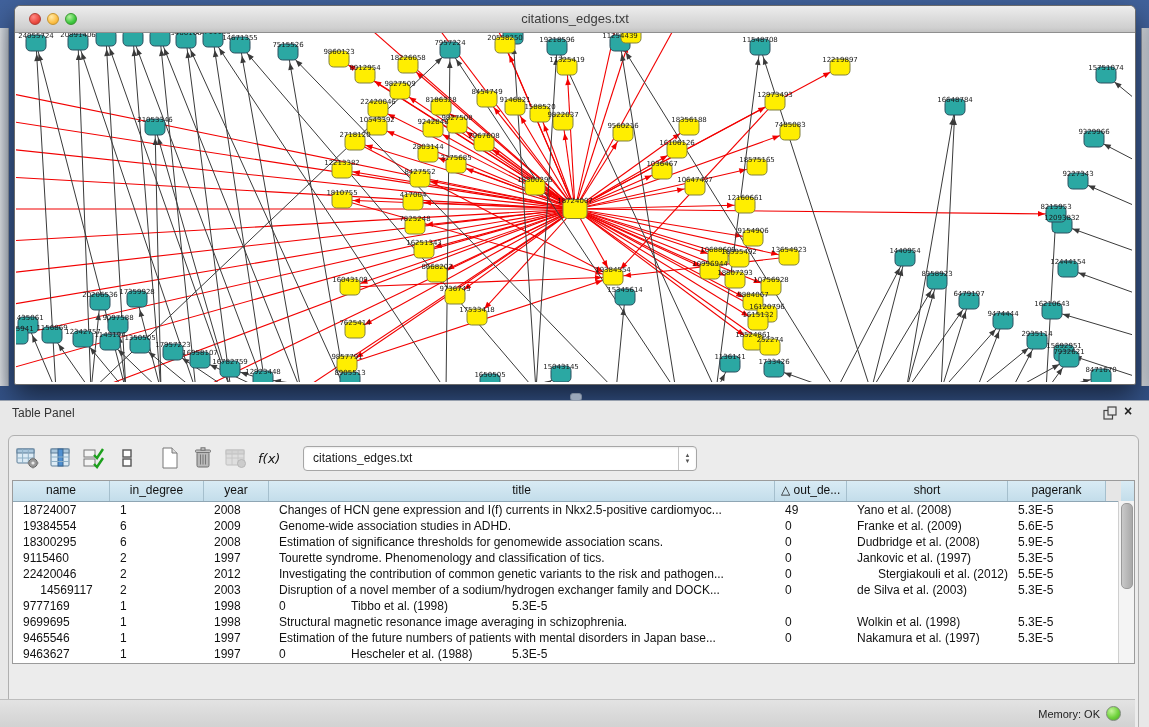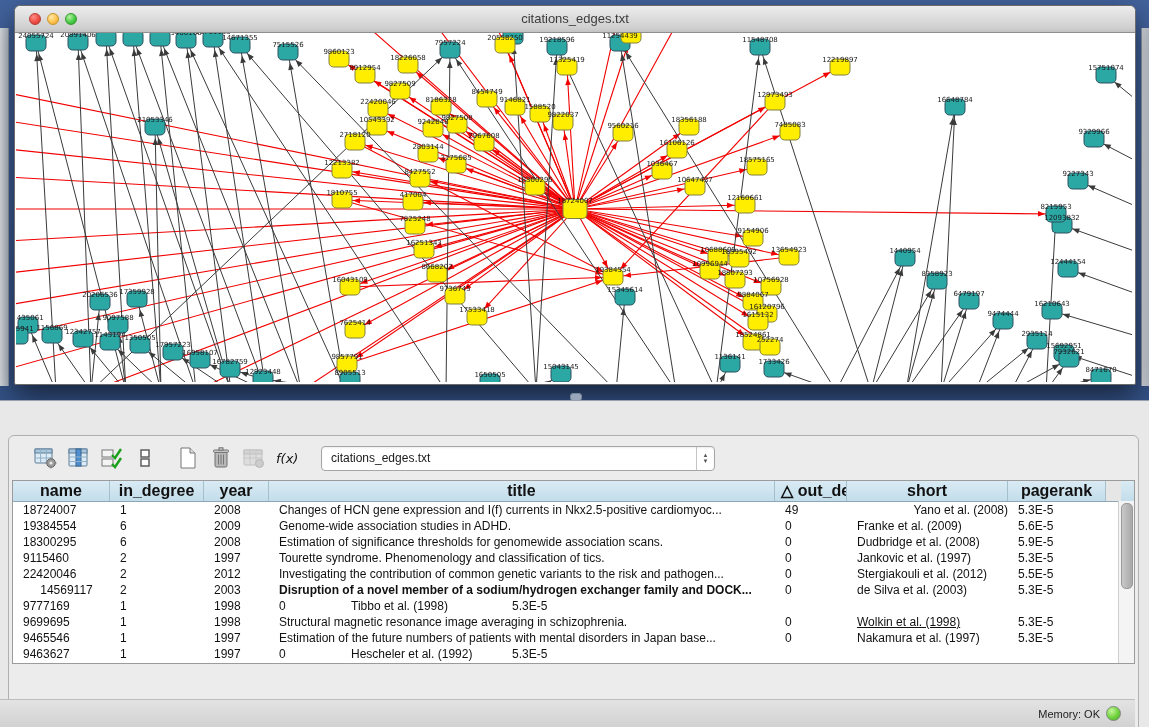--- a/index.html
+++ b/index.html
@@ -35,36 +35,36 @@
   .table-panel{position:absolute;left:0;top:400px;width:1149px;height:327px;
     background:#e8e8e8;border-top:1px solid #97a0ae;box-sizing:border-box;}
   .tp-header{position:absolute;left:0;top:0;right:0;height:24px;}
   .tp-title{position:absolute;left:12px;top:5px;font-size:12px;color:#333;}
   .tp-float{position:absolute;left:1103px;top:5px;width:14px;height:14px;cursor:pointer;}
   .tp-close{position:absolute;left:1124px;top:2px;font-size:14px;font-weight:bold;color:#222;cursor:pointer;}
   .tp-box{position:absolute;left:8px;top:34px;width:1131px;height:637px;box-sizing:border-box;
     border:1px solid #b0b0b0;border-radius:6px;background:#ececec;height:637px;}
   .tp-box{height:637px;} 
   .tp-box{bottom:auto;}
-  .toolbar{position:absolute;left:24px;top:7px;height:30px;display:flex;align-items:center;}
+  .toolbar{position:absolute;left:6px;top:7px;height:30px;display:flex;align-items:center;}
   .tb-btn{width:26px;height:26px;margin-right:7px;display:flex;align-items:center;justify-content:center;cursor:pointer;}
   .tb-btn.gap{margin-left:10px;}
   .combo{margin-left:14px;width:392px;height:23px;background:#fff;border:1px solid #a6a6a6;
     border-radius:4px;position:relative;box-shadow:inset 0 1px 2px rgba(0,0,0,.08);cursor:pointer;}
   .combo-text{position:absolute;left:9px;top:4px;font-size:12px;color:#1a1a1a;}
   .combo-step{position:absolute;right:0;top:0;width:17px;height:100%;border-left:1px solid #c4c4c4;
     display:flex;flex-direction:column;align-items:center;justify-content:center;color:#555;}
   .combo-step span{font-size:6px;line-height:6px;}
 
   .tablegrid{position:absolute;left:3px;top:44px;width:1123px;height:184px;background:#fff;
     border:1px solid #9b9b9b;box-sizing:border-box;}
   .thead{display:flex;height:20px;background:linear-gradient(180deg,#d9ebf4,#c3ddea);
     border-bottom:1px solid #8fa6b4;}
-  .th{box-sizing:border-box;border-right:1px solid #a5bfcd;font-size:16px;color:#111;
-    text-align:center;line-height:19px;overflow:hidden;white-space:nowrap;cursor:pointer;font-weight:bold;}
+  .th{box-sizing:border-box;border-right:1px solid #a5bfcd;font-size:12px;color:#111;
+    text-align:center;line-height:19px;overflow:hidden;white-space:nowrap;cursor:pointer;}
   .th.cap{background:#e6e6e6;border-right:none;cursor:default;}
   .trow{display:flex;height:16px;line-height:16px;font-size:12px;color:#111;cursor:default;}
   .td{box-sizing:border-box;padding-left:10px;overflow:hidden;white-space:nowrap;}
   .vscroll{position:absolute;right:0;top:20px;bottom:0;width:15px;background:#f4f4f4;border-left:1px solid #cfcfcf;}
   .vthumb{position:absolute;left:2px;top:2px;width:10px;height:84px;border-radius:5px;
     background:linear-gradient(90deg,#c9c9c9,#a8a8a8);border:1px solid #9a9a9a;cursor:pointer;}
 
   .tabs-bar{position:absolute;left:0;right:0;top:272px;display:flex;justify-content:center;}
   .seg{display:inline-flex;border:1px solid #8e8e8e;border-radius:5px;overflow:hidden;
     background:#fff;box-shadow:0 1px 1px rgba(255,255,255,.7), inset 0 1px 0 rgba(255,255,255,.6);}
@@ -602,20 +602,28 @@
             <text x="737" y="304" font-size="7" text-anchor="middle" fill="#1a1a1a">18524861</text>
             <text x="754" y="309" font-size="7" text-anchor="middle" fill="#1a1a1a">252274</text>
           </g>
         </svg>
     </div>
   </div>
 
   <div class="splitter-dot"></div>
 
   <div class="table-panel">
+    <div class="tp-header">
+      <div class="tp-title">Table Panel</div>
+      <svg class="tp-float" viewBox="0 0 14 14">
+        <rect x="1" y="4.5" width="8.5" height="8.5" fill="none" stroke="#444" stroke-width="1.2"></rect>
+        <rect x="5" y="1" width="8" height="8" fill="#e8e8e8" stroke="#444" stroke-width="1.2"></rect>
+      </svg>
+      <div class="tp-close">×</div>
+    </div>
 
     <div class="tp-box" style="height:637px;">
       <div class="toolbar" id="toolbar">
           <div class="tb-btn">
             <svg width="24" height="24" viewBox="0 0 24 24">
               <rect x="1" y="3" width="17" height="14" rx="1" fill="#dcebf5" stroke="#5e7f99"></rect>
               <rect x="1" y="3" width="17" height="4" fill="#a9c6dc" stroke="#5e7f99"></rect>
               <line x1="6.6" y1="3" x2="6.6" y2="17" stroke="#8fb0c6"></line>
               <line x1="12.3" y1="3" x2="12.3" y2="17" stroke="#8fb0c6"></line>
               <line x1="1" y1="12" x2="18" y2="12" stroke="#8fb0c6"></line>
@@ -701,21 +709,21 @@
             <div class="th" style="width: 98px;">pagerank</div>
             <div class="th cap" style="width: 15px;"></div>
           </div>
         <div id="tbody">
             <div class="trow">
               <div class="td" style="width: 97px;">18724007</div>
               <div class="td" style="width: 94px;">1</div>
               <div class="td" style="width: 65px;">2008</div>
               <div class="td" style="width: 506px;">Changes of HCN gene expression and I(f) currents in Nkx2.5-positive cardiomyoc...</div>
               <div class="td" style="width: 72px;">49</div>
-              <div class="td" style="width: 161px; text-align: right;">Yano et al. (2008)</div>
+              <div class="td" style="width: 161px;">Yano et al. (2008)</div>
               <div class="td" style="width: 98px;">5.3E-5</div>
             </div>
             <div class="trow">
               <div class="td" style="width: 97px;">19384554</div>
               <div class="td" style="width: 94px;">6</div>
               <div class="td" style="width: 65px;">2009</div>
               <div class="td" style="width: 506px;">Genome-wide association studies in ADHD.</div>
               <div class="td" style="width: 72px;">0</div>
               <div class="td" style="width: 161px;">Franke et al. (2009)</div>
               <div class="td" style="width: 98px;">5.6E-5</div>
@@ -737,64 +745,64 @@
               <div class="td" style="width: 72px;">0</div>
               <div class="td" style="width: 161px;">Jankovic et al. (1997)</div>
               <div class="td" style="width: 98px;">5.3E-5</div>
             </div>
             <div class="trow">
               <div class="td" style="width: 97px;">22420046</div>
               <div class="td" style="width: 94px;">2</div>
               <div class="td" style="width: 65px;">2012</div>
               <div class="td" style="width: 506px;">Investigating the contribution of common genetic variants to the risk and pathogen...</div>
               <div class="td" style="width: 72px;">0</div>
-              <div class="td" style="width: 161px;">Stergiakouli et al. (2012)</div>
+              <div class="td" style="width: 161px; text-align: right;">Stergiakouli et al. (2012)</div>
               <div class="td" style="width: 98px;">5.5E-5</div>
             </div>
             <div class="trow">
               <div class="td" style="width: 97px; text-align: center;">14569117</div>
               <div class="td" style="width: 94px;">2</div>
               <div class="td" style="width: 65px;">2003</div>
-              <div class="td" style="width: 506px; font-weight: bold;">Disruption of a novel member of a sodium/hydrogen exchanger family and DOCK...</div>
+              <div class="td" style="width: 506px;">Disruption of a novel member of a sodium/hydrogen exchanger family and DOCK...</div>
               <div class="td" style="width: 72px;">0</div>
               <div class="td" style="width: 161px;">de Silva et al. (2003)</div>
               <div class="td" style="width: 98px;">5.3E-5</div>
             </div>
             <div class="trow">
               <div class="td" style="width: 97px;">9777169</div>
               <div class="td" style="width: 94px;">1</div>
               <div class="td" style="width: 65px;">1998</div>
               <div class="td" style="width: 72px;">0</div>
               <div class="td" style="width: 161px;">Tibbo et al. (1998)</div>
               <div class="td" style="width: 98px;">5.3E-5</div>
             </div>
             <div class="trow">
               <div class="td" style="width: 97px;">9699695</div>
               <div class="td" style="width: 94px;">1</div>
               <div class="td" style="width: 65px;">1998</div>
               <div class="td" style="width: 506px;">Structural magnetic resonance image averaging in schizophrenia.</div>
               <div class="td" style="width: 72px;">0</div>
-              <div class="td" style="width: 161px; text-decoration: underline;">Wolkin et al. (1998)</div>
+              <div class="td" style="width: 161px;">Wolkin et al. (1998)</div>
               <div class="td" style="width: 98px;">5.3E-5</div>
             </div>
             <div class="trow">
               <div class="td" style="width: 97px;">9465546</div>
               <div class="td" style="width: 94px;">1</div>
               <div class="td" style="width: 65px;">1997</div>
               <div class="td" style="width: 506px;">Estimation of the future numbers of patients with mental disorders in Japan base...</div>
               <div class="td" style="width: 72px;">0</div>
               <div class="td" style="width: 161px;">Nakamura et al. (1997)</div>
               <div class="td" style="width: 98px;">5.3E-5</div>
             </div>
             <div class="trow">
               <div class="td" style="width: 97px;">9463627</div>
               <div class="td" style="width: 94px;">1</div>
               <div class="td" style="width: 65px;">1997</div>
               <div class="td" style="width: 72px;">0</div>
-              <div class="td" style="width: 161px;">Hescheler et al. (1992)</div>
+              <div class="td" style="width: 161px;">Hescheler et al. (1988)</div>
               <div class="td" style="width: 98px;">5.3E-5</div>
             </div>
           </div>
         <div class="vscroll">
           <div class="vthumb"></div>
         </div>
       </div>
 
       <div class="tabs-bar">
         <div class="seg" id="segtabs">

